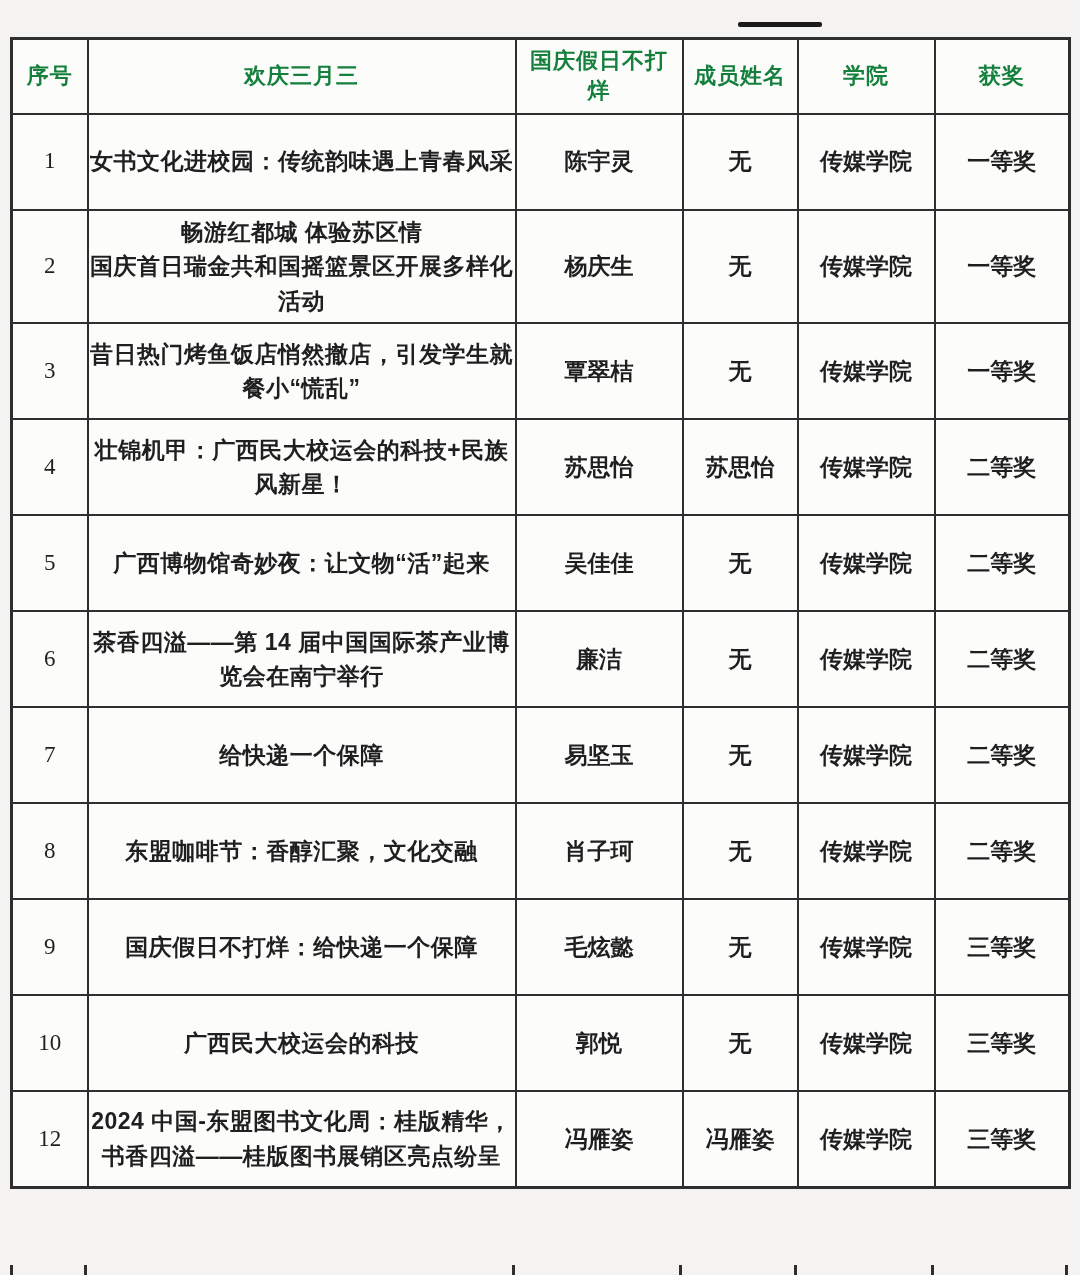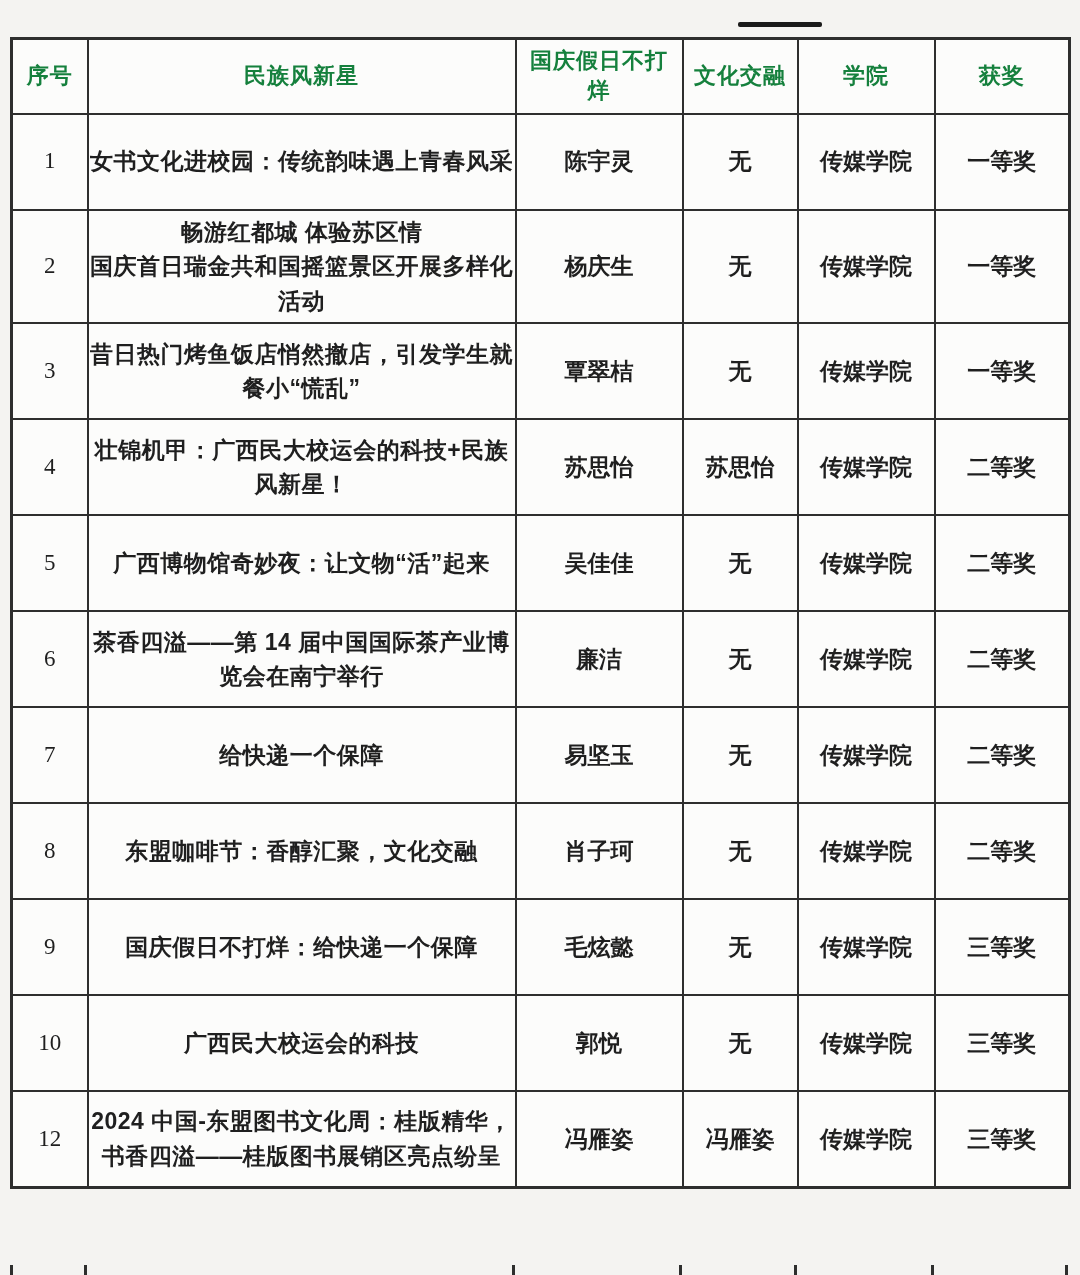--- a/index.html
+++ b/index.html
@@ -72,23 +72,23 @@
       <col style="width:76px">
       <col style="width:428px">
       <col style="width:167px">
       <col style="width:115px">
       <col style="width:137px">
       <col style="width:135px">
     </colgroup>
     <thead>
       <tr>
           <th>序号</th>
-          <th>民族风新星</th>
+          <th>欢庆三月三</th>
           <th>国庆假日不打烊</th>
-          <th>文化交融</th>
+          <th>成员姓名</th>
           <th>学院</th>
           <th>获奖</th>
         </tr>
     </thead>
     <tbody>
         <tr>
           <td class="c-no">1</td>
           <td class="c-title">女书文化进校园：传统韵味遇上青春风采</td>
           <td class="c-name">陈宇灵</td>
           <td class="c-name">无</td>

